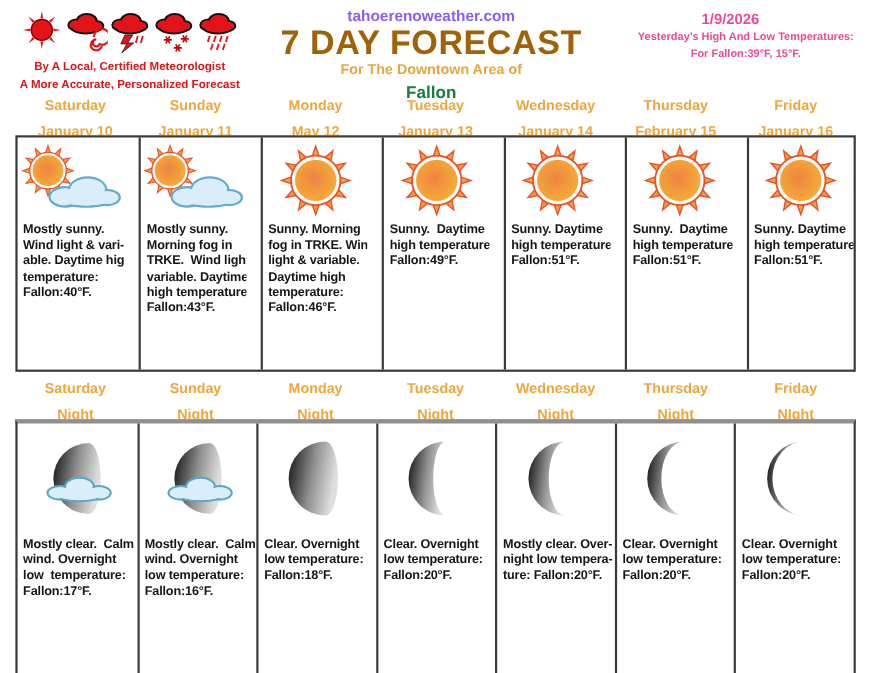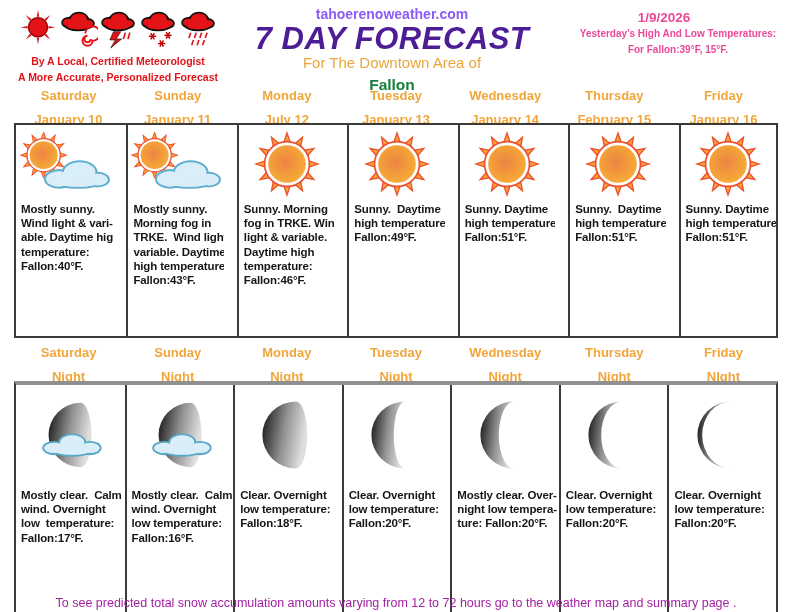--- a/index.html
+++ b/index.html
@@ -8,22 +8,22 @@
     position:relative; width:792px; height:612px; background:#fff;
     font-family:"Liberation Sans", sans-serif; overflow:hidden;
   }
   
   .logo { position:absolute; left:14px; top:4px; width:208px; text-align:center; }
   .logo-icons { display:flex; justify-content:center; align-items:flex-end; height:48px; }
   .logo-icons svg { display:block; }
   .tagline { color:#E41318; font-weight:700; font-size:10.5px; line-height:12.5px; margin-top:3px; }
   .title-block { position:absolute; left:236px; top:6px; width:312px; text-align:center; }
   .site { color:#8b5cf6; font-weight:700; font-size:14px; line-height:17px; }
-  .big-title { color:#4c1d95; font-weight:700; font-size:31px; line-height:31px; letter-spacing:0.5px;font-style:italic; }
-  .subtitle { color:#E9A63B; font-weight:400; font-size:15px; line-height:17px; }
+  .big-title { color:#a16207; font-weight:700; font-size:31px; line-height:31px; letter-spacing:0.5px; }
+  .subtitle { color:#E9A63B; font-weight:700; font-size:13px; line-height:17px; }
   .subtitle2 { color:#15803d; font-weight:700; font-size:15.5px; line-height:17px; margin-top:5px; }
   .date-block { position:absolute; left:540px; top:10px; width:248px; text-align:center; color:#ec4899; font-weight:700; }
   .date-line { font-size:13.5px; line-height:16px; }
   .yest-line { font-size:10px; line-height:16px;margin-left:28px; }
   
   .col-heads { position:absolute; left:14px; right:14px; display:grid; grid-template-columns:repeat(7,1fr); }
   .col-heads.day-heads { top:88px; }
   .col-heads.night-heads { top:345px; }
   .col-head { text-align:center; color:#F0A63B; font-weight:700; font-size:13px; }
   .col-head .l2 { margin-top:9px; }
@@ -221,21 +221,21 @@
     <div class="col-head">
         <div>Saturday</div>
         <div class="l2">January 10</div>
       </div>
     <div class="col-head">
         <div>Sunday</div>
         <div class="l2">January 11</div>
       </div>
     <div class="col-head">
         <div>Monday</div>
-        <div class="l2">July 12</div>
+        <div class="l2">May 12</div>
       </div>
     <div class="col-head">
         <div>Tuesday</div>
         <div class="l2">January 13</div>
       </div>
     <div class="col-head">
         <div>Wednesday</div>
         <div class="l2">January 14</div>
       </div>
     <div class="col-head">
@@ -428,14 +428,13 @@
           <svg width="80" height="86" viewBox="0 0 100 100">
             <use href="#moonSliver"></use>
           </svg>
         </div>
       <div class="cell-text">Clear. Overnight
 low temperature:
 Fallon:20°F.</div>
     </div>
   </div>
 
-  <div class="footer">To see predicted total snow accumulation amounts varying from 12 to 72 hours go to the weather map and summary page .</div>
 </div>
 
 </body></html>

